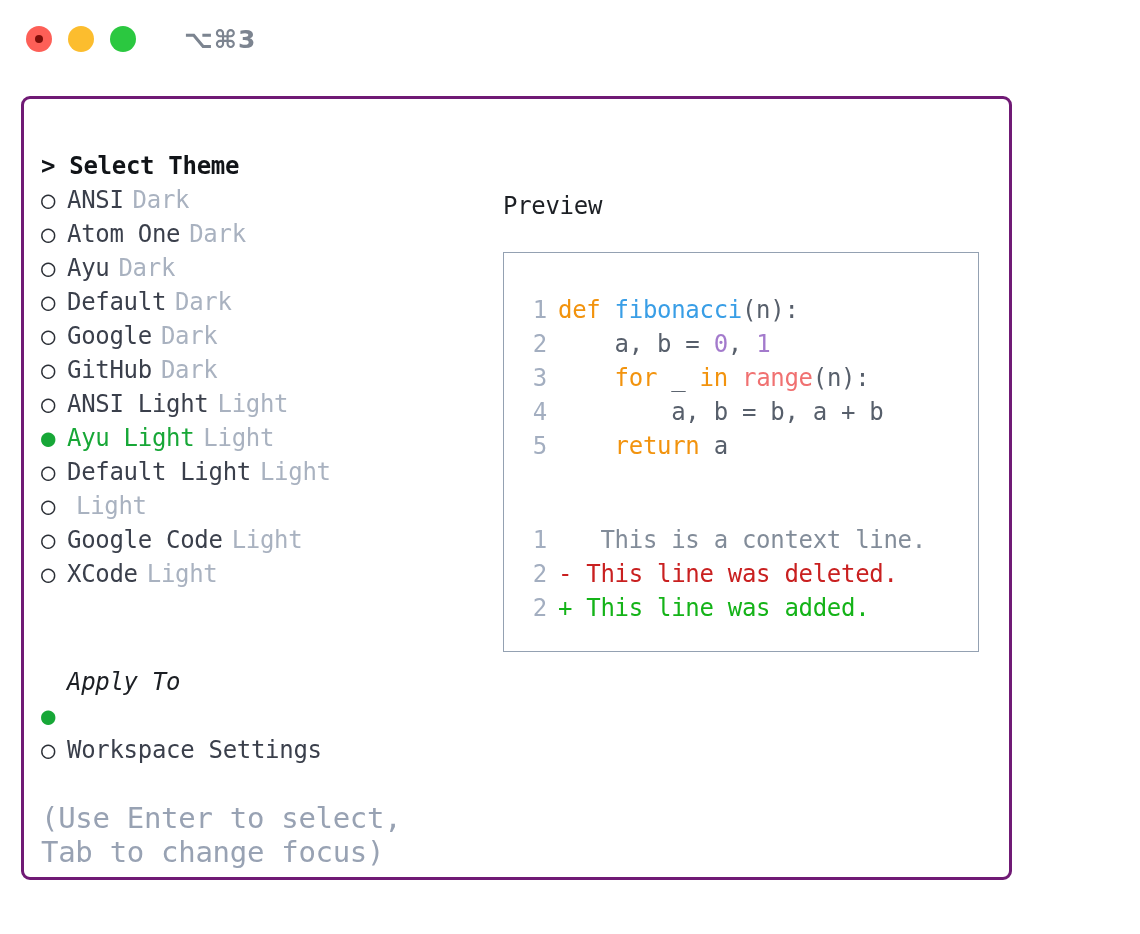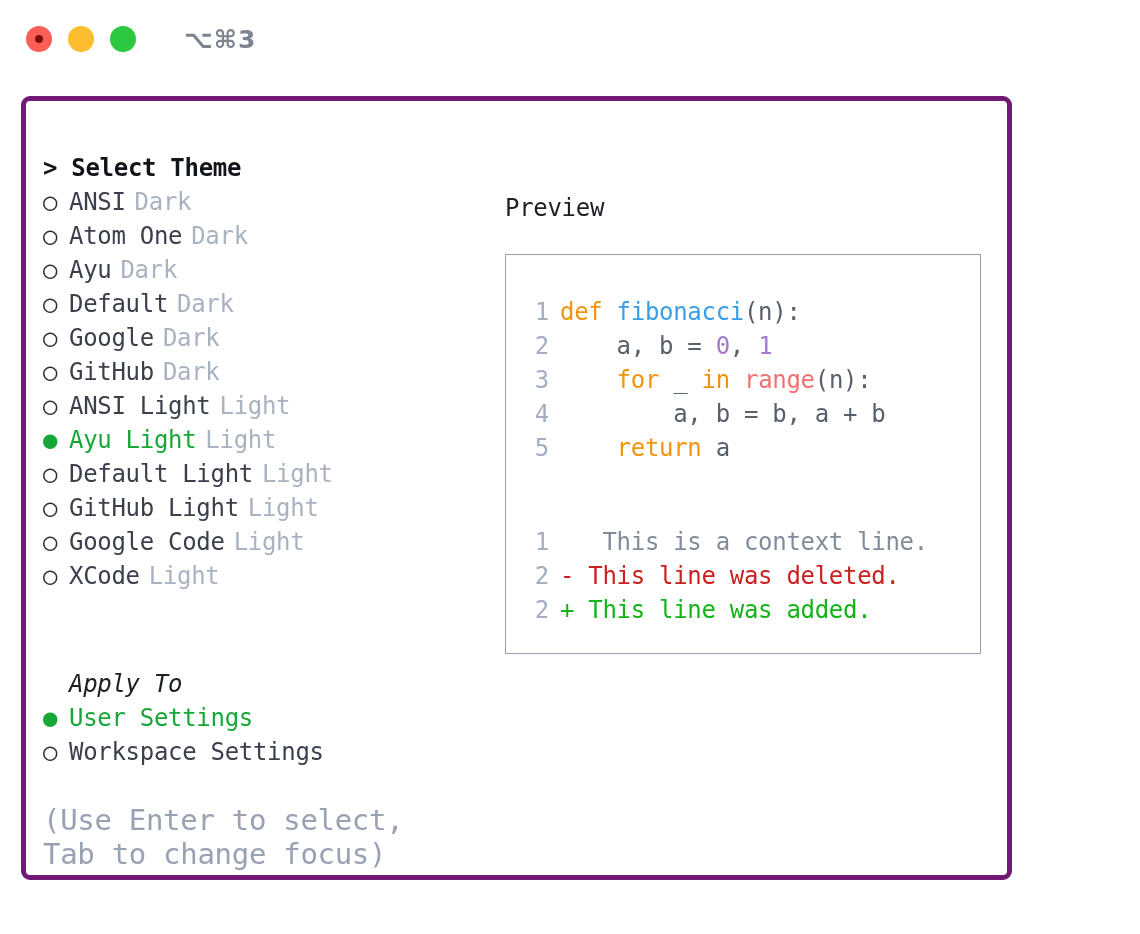--- a/index.html
+++ b/index.html
@@ -67,21 +67,21 @@
     font-family: "DejaVu Sans", "Liberation Sans", sans-serif;
   }
 
   
   .dialog {
     position: absolute;
     left: 21px;
     top: 96px;
     width: 991px;
     height: 784px;
-    border: 5px solid #701a75;
+    border: 3px solid #701a75;
     border-radius: 9px;
     background: #ffffff;
     box-sizing: border-box;
   }
 
   .columns {
     position: absolute;
     left: 0; top: 0;
     width: 100%;
     height: 100%;
@@ -204,30 +204,30 @@
         <div id="theme-list">
             <div class="opt"><span class="bullet">○</span><span class="opt-label">ANSI</span><span class="opt-badge">Dark</span></div>
             <div class="opt"><span class="bullet">○</span><span class="opt-label">Atom One</span><span class="opt-badge">Dark</span></div>
             <div class="opt"><span class="bullet">○</span><span class="opt-label">Ayu</span><span class="opt-badge">Dark</span></div>
             <div class="opt"><span class="bullet">○</span><span class="opt-label">Default</span><span class="opt-badge">Dark</span></div>
             <div class="opt"><span class="bullet">○</span><span class="opt-label">Google</span><span class="opt-badge">Dark</span></div>
             <div class="opt"><span class="bullet">○</span><span class="opt-label">GitHub</span><span class="opt-badge">Dark</span></div>
             <div class="opt"><span class="bullet">○</span><span class="opt-label">ANSI Light</span><span class="opt-badge">Light</span></div>
             <div class="opt selected"><span class="bullet">●</span><span class="opt-label">Ayu Light</span><span class="opt-badge">Light</span></div>
             <div class="opt"><span class="bullet">○</span><span class="opt-label">Default Light</span><span class="opt-badge">Light</span></div>
-            <div class="opt"><span class="bullet">○</span><span class="opt-label">GitHub Light</span><span class="opt-badge">Light</span></div>
+            <div class="opt"><span class="bullet">○</span><span class="opt-badge">Light</span></div>
             <div class="opt"><span class="bullet">○</span><span class="opt-label">Google Code</span><span class="opt-badge">Light</span></div>
             <div class="opt"><span class="bullet">○</span><span class="opt-label">XCode</span><span class="opt-badge">Light</span></div>
           </div>
 
         <div class="spacer-row"></div>
 
         <div class="section-head plain" style="padding-left:26px;font-style:italic;">Apply To</div>
         <div id="apply-list">
-            <div class="opt selected"><span class="bullet">●</span><span class="opt-label">User Settings</span></div>
+            <div class="opt selected"><span class="bullet">●</span></div>
             <div class="opt"><span class="bullet">○</span><span class="opt-label">Workspace Settings</span></div>
           </div>
 
         <div class="spacer-row"></div>
         <div class="hint">(Use Enter to select, Tab to change focus)</div>
       </div>
 
       <div class="right-pane">
         <div class="section-head plain">Preview</div>
         <div class="preview-box">

